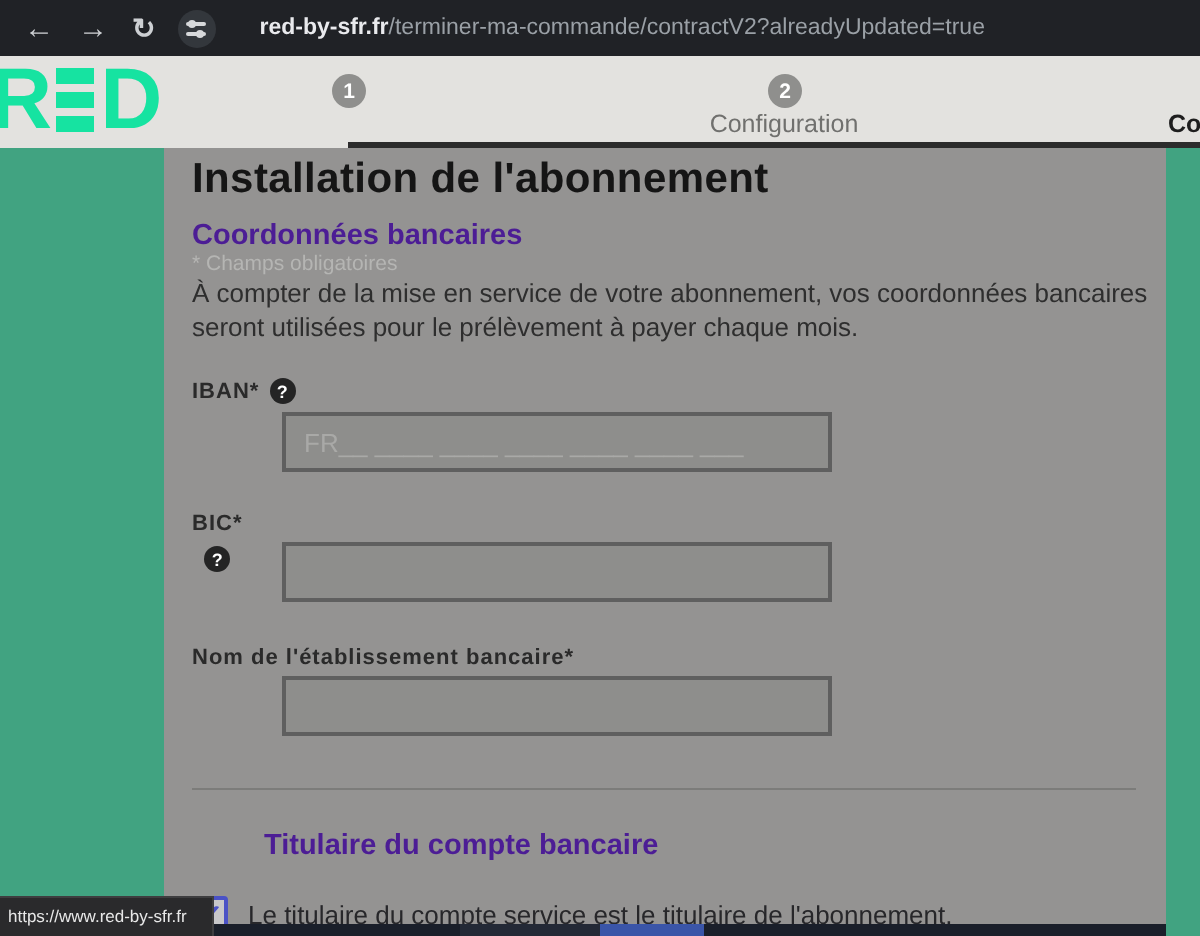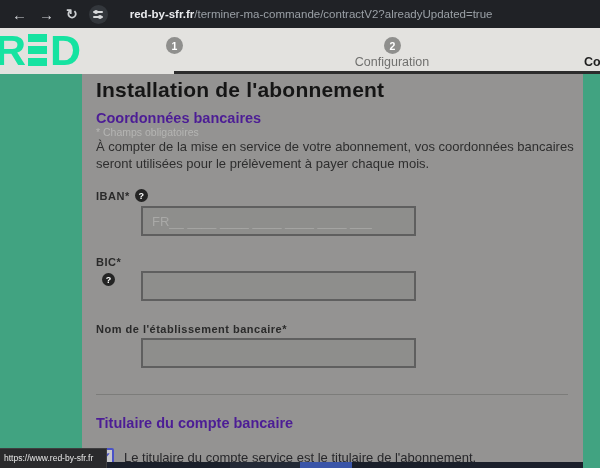--- a/index.html
+++ b/index.html
@@ -56,21 +56,21 @@
                font-size:9px; font-weight:bold; display:flex; align-items:center; justify-content:center;
                cursor:pointer; }
   .txt-input { position:absolute; left:20px; width:275px; height:30px; background:#8e8e8c;
                border:2px solid #5f5f5f; font-size:13px; color:#2a2a2a; padding:0 9px;
                font-family:"Liberation Sans",sans-serif; outline:none;margin-left:39px; }
   .txt-input::placeholder { color:#a9a9a7; opacity:1; }
   .lr-iban { top:115px; } .in-iban { top:132px; }
   .lr-bic  { top:182px;flex-direction:column; } .in-bic  { top:197px; }
   .lr-nom  { top:249px; } .in-nom  { top:264px; }
   .divider { position:absolute; left:14px; top:320px; width:472px; height:1px; background:#7c7c7a; }
-  .h-titulaire { top:341px; }
+  .h-titulaire { top:341px;margin-left:36px; }
   .checkbox-row { position:absolute; left:15px; top:374px; display:flex; align-items:flex-start; gap:10px; }
   .checkbox { width:17px; height:17px; border:2px solid #4a52c6; border-radius:2px; background:#c7c7ca;
               color:#4a52c6; font-size:12px; font-weight:bold; display:flex; align-items:center;
               justify-content:center; cursor:pointer; }
   .checkbox-label { font-size:13px; color:#27272a; padding-top:2px; }
 
   
   .bottom-strip { position:absolute; left:0; top:462px; width:583px; height:6px; background:#1a1f2a; }
   .strip-seg { position:absolute; top:0; height:6px; }
   .seg1 { left:230px; width:70px; background:#232936; }

